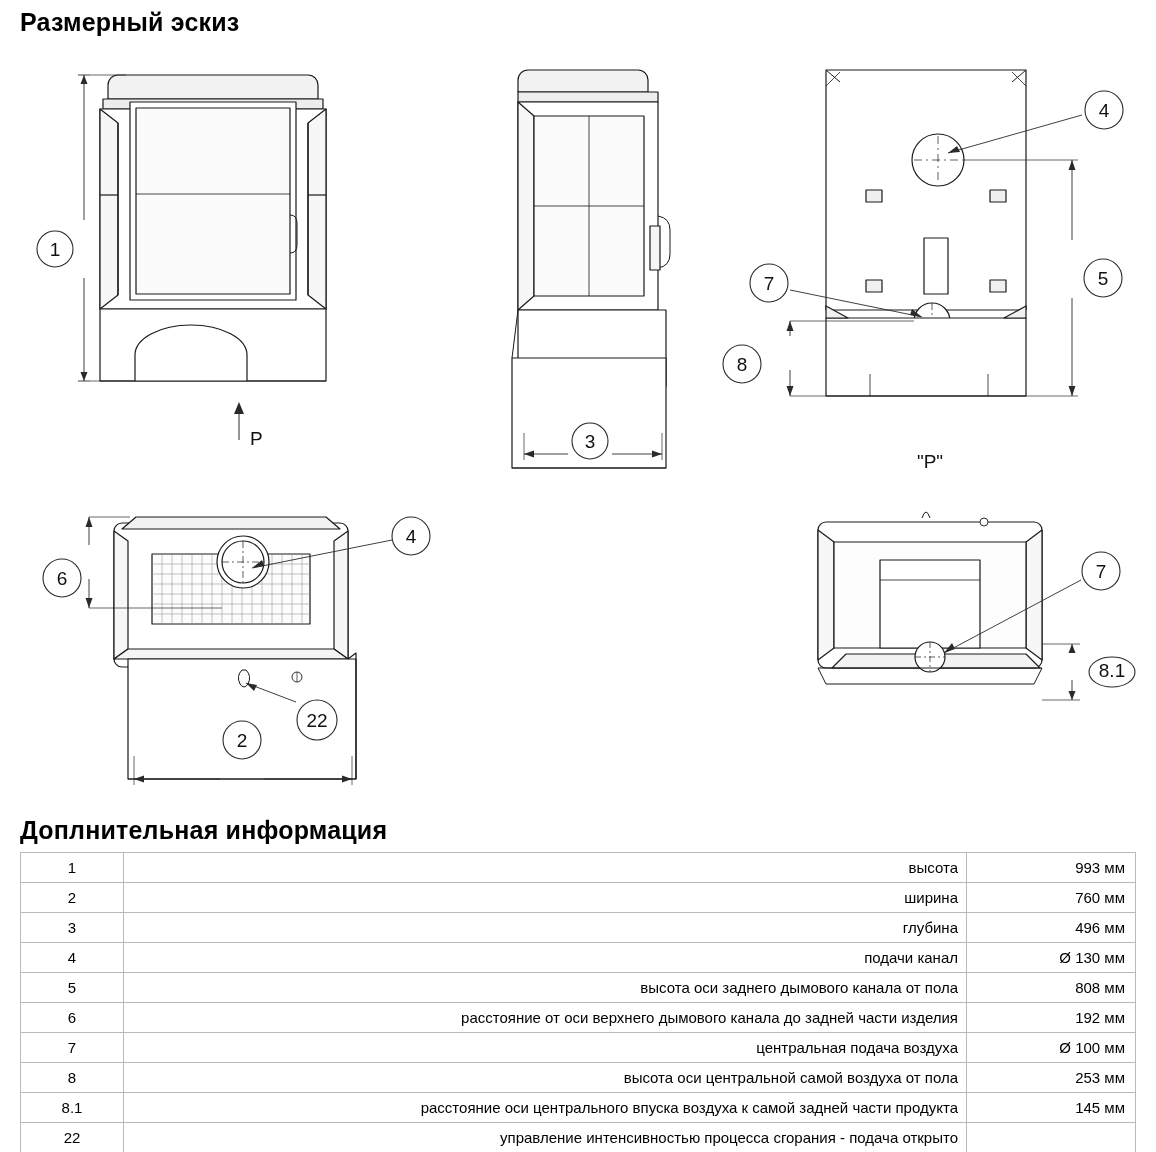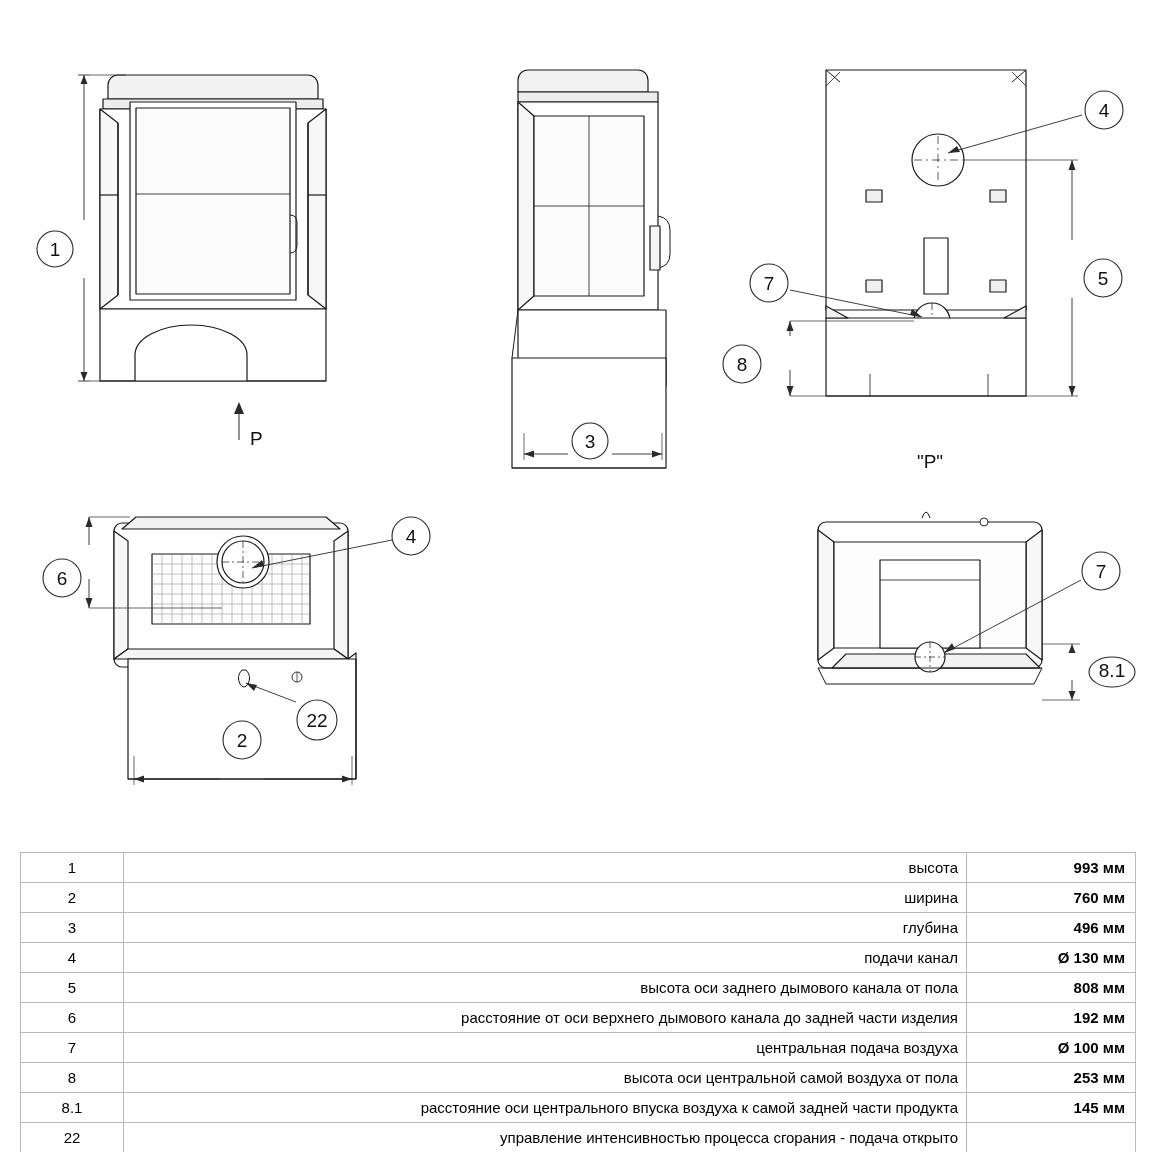--- a/index.html
+++ b/index.html
@@ -67,28 +67,28 @@
   }
   table.info td.desc {
     text-align: right;
     padding-left: 12px;
   }
   table.info td.val {
     width: 150px;
     text-align: right;
     padding-right: 10px;
     white-space: nowrap;
-    font-weight: bold;
   }
 </style>
 </head>
 <body>
 
 <div class="page">
 
+  <h1 class="section-title" id="title-sketch">Размерный эскиз</h1>
 
   <div id="drawing-area">
     <svg width="1156" height="780" viewBox="0 0 1156 780" xmlns="http://www.w3.org/2000/svg">
       <g fill="none" stroke="#1a1a1a" stroke-width="1.2">
 
         <g stroke-linejoin="round">
 
           <path d="M118 35 h190 a10 10 0 0 1 10 10 v14 h-210 v-14 a10 10 0 0 1 10 -10 z" fill="#f2f2f2"></path>
           <rect x="103" y="59" width="220" height="10" fill="#ededed"></rect>
 
@@ -341,20 +341,21 @@
           <line x1="1042" y1="660" x2="1080" y2="660" stroke-width="0.7"></line>
           <text x="1112" y="637" font-family="Liberation Sans, sans-serif" font-size="19" fill="#111" text-anchor="middle" stroke="none">8.1</text>
           <path d="M1088 618 h48 v30 h-48 z" fill="none" stroke="none"></path>
           <path d="M1089 632 a23 15 0 0 1 46 0 a23 15 0 0 1 -46 0" fill="none" stroke="#2a2a2a" stroke-width="1.1"></path>
         </g>
 
       </g>
     </svg>
   </div>
 
+  <h1 class="section-title" id="title-extra">Доплнительная информация</h1>
 
   <table class="info">
     <tbody>
       <tr>
         <td class="num">1</td>
         <td class="desc">высота</td>
         <td class="val">993 мм</td>
       </tr>
       <tr>
         <td class="num">2</td>

